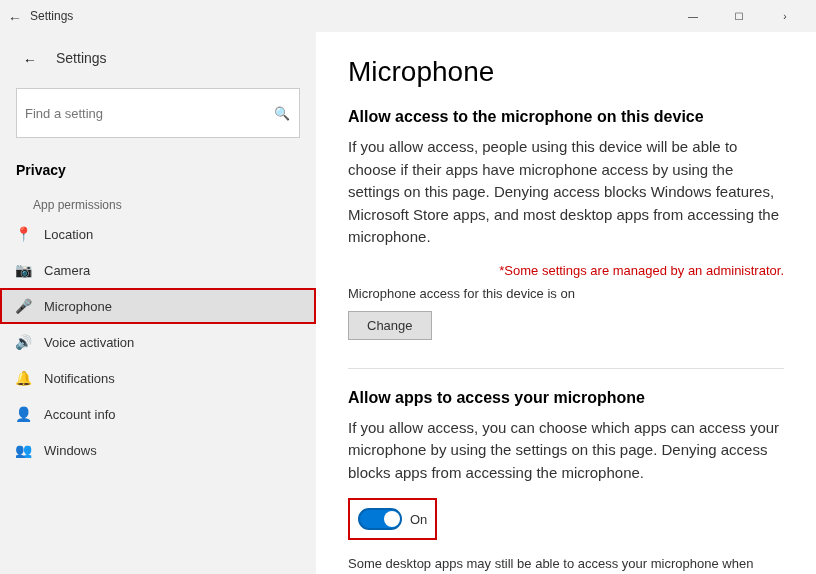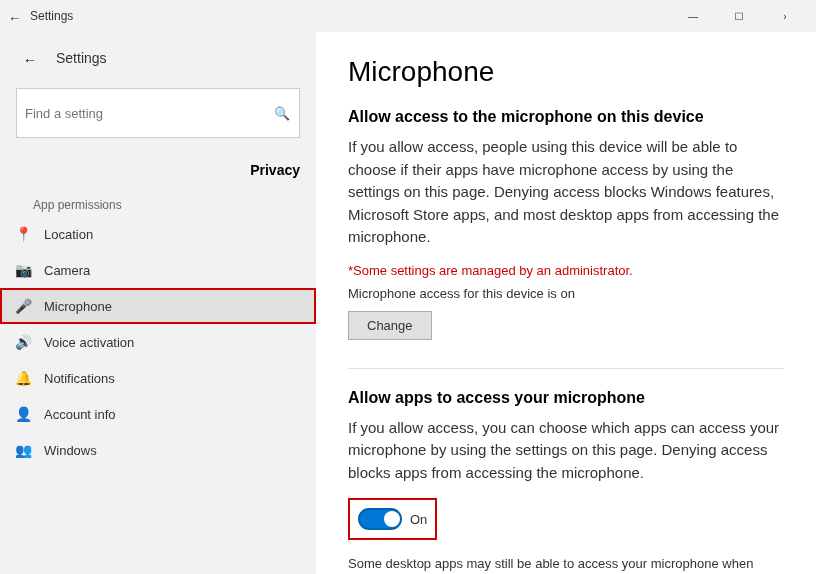--- a/index.html
+++ b/index.html
@@ -106,21 +106,20 @@
     }
     .search-icon {
       font-size: 13px;
       color: #555;
     }
     .privacy-label {
       font-size: 14px;
       font-weight: 600;
       color: #000;
       padding: 8px 16px 12px;
-      text-align: right;
     }
 
     .app-permissions-label {
       font-size: 12px;
       color: #666;
       padding: 8px 33px 4px;
     }
 
     .nav-item {
       display: flex;
@@ -172,20 +171,21 @@
       font-size: 15px;
       color: #333;
       line-height: 1.5;
       margin-bottom: 14px;
     }
 
     .admin-notice {
       font-size: 13px;
       color: #cc0000;
       margin-bottom: 8px;
+      text-align: right;
     }
 
     .device-status {
       font-size: 13px;
       color: #333;
       margin-bottom: 10px;
     }
 
     .change-btn {
       background: #e0e0e0;

